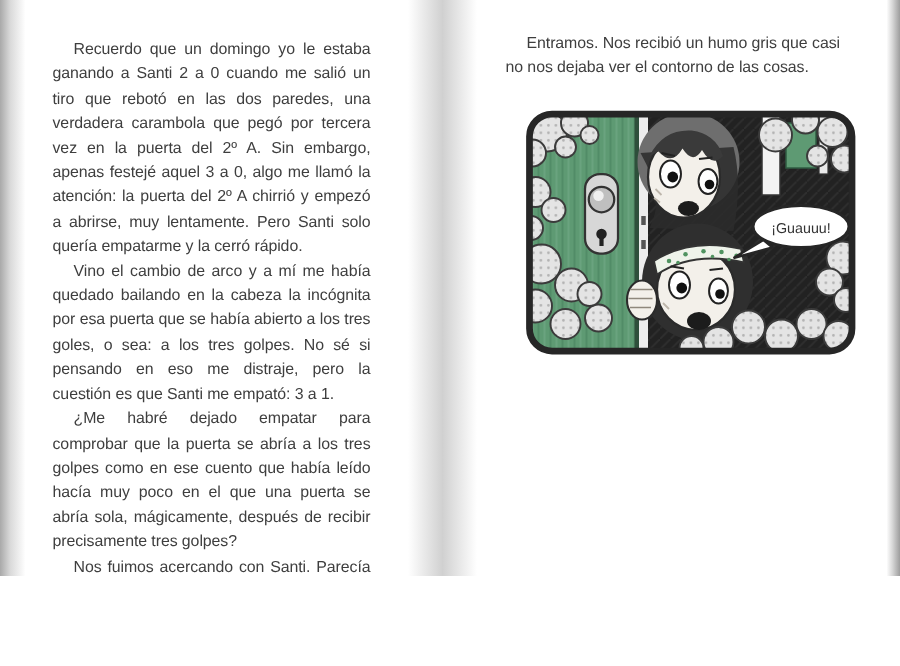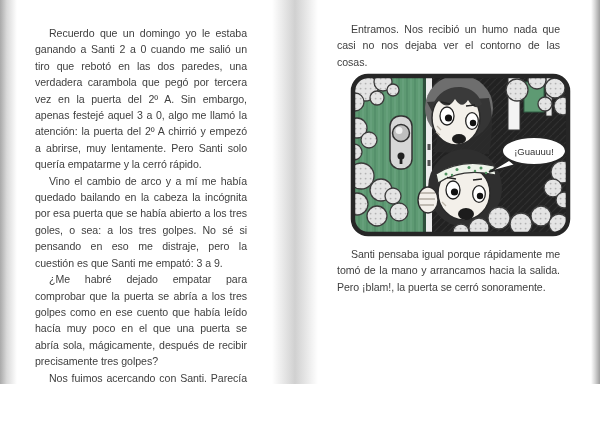--- a/index.html
+++ b/index.html
@@ -37,21 +37,21 @@
 
 <div class="spread">
 
   <div class="edge-left"></div>
   <div class="gutter"></div>
   <div class="edge-right"></div>
 
   <section>
     <div class="text-block left-text">
       <p>Recuerdo que un domingo yo le estaba ganando a Santi 2 a 0 cuando me salió un tiro que rebotó en las dos paredes, una verdadera carambola que pegó por tercera vez en la puerta del 2º A. Sin embargo, apenas festejé aquel 3 a 0, algo me llamó la atención: la puerta del 2º A chirrió y empezó a abrirse, muy lentamente. Pero Santi solo quería empatarme y la cerró rápido.</p>
-      <p>Vino el cambio de arco y a mí me había quedado bailando en la cabeza la incógnita por esa puerta que se había abierto a los tres goles, o sea: a los tres golpes. No sé si pensando en eso me distraje, pero la cuestión es que Santi me empató: 3 a 9.</p>
+      <p>Vino el cambio de arco y a mí me había quedado bailando en la cabeza la incógnita por esa puerta que se había abierto a los tres goles, o sea: a los tres golpes. No sé si pensando en eso me distraje, pero la cuestión es que Santi me empató: 3 a 1.</p>
       <p>¿Me habré dejado empatar para comprobar que la puerta se abría a los tres golpes como en ese cuento que había leído hacía muy poco en el que una puerta se abría sola, mágicamente, después de recibir precisamente tres golpes?</p>
       <p>Nos fuimos acercando con Santi. Parecía que algo nos invitaba a pasar y que nosotros no íbamos a aguantar la curiosidad.</p>
     </div>
 
     <svg class="dots" style="left:0;top:396px" width="58" height="48" viewBox="0 0 58 48">
       <g fill="#1a8144">
         <circle cx="4" cy="10" r="2.4"></circle>
           <circle cx="15" cy="15" r="2.8"></circle>
         <circle cx="5" cy="26" r="2.4"></circle>
           <circle cx="14" cy="31" r="2.9"></circle>
@@ -68,21 +68,21 @@
 
     <div class="footer footer-left">
       <span class="tri">▸</span>
       <span>14</span>
       <span class="tri">◂</span>
     </div>
   </section>
 
   <section>
     <div class="text-block right-intro">
-      <p>Entramos. Nos recibió un humo nada que casi no nos dejaba ver el contorno de las cosas.</p>
+      <p>Entramos. Nos recibió un humo gris que casi no nos dejaba ver el contorno de las cosas.</p>
     </div>
 
     <svg class="illustration-box" viewBox="0 0 223 166">
       <defs>
         <clipPath id="frame">
             <rect x="4" y="4" width="215" height="158" rx="15"></rect>
           </clipPath>
         <pattern id="cloudtex" width="5" height="5" patternUnits="userSpaceOnUse">
           <rect width="5" height="5" fill="#e4e4e4"></rect>
           <circle cx="1.6" cy="1.6" r="0.9" fill="#b2b2b2"></circle>
@@ -203,21 +203,20 @@
           <path d="M160,88 L140,100 L166,93 Z" fill="#ffffff" stroke="#262626" stroke-width="1.6"></path>
           <ellipse cx="185" cy="79" rx="32" ry="14" fill="#ffffff" stroke="#262626" stroke-width="2"></ellipse>
           <text x="185" y="83" font-size="9.5" text-anchor="middle" fill="#333">¡Guauuu!</text>
         </g>
       </g>
 
       <rect x="4" y="4" width="215" height="158" rx="15" fill="none" stroke="#262626" stroke-width="4.5"></rect>
     </svg>
 
     <div class="text-block right-text">
-      <p>Santi pensaba igual porque rápidamente me tomó de la mano y arrancamos hacia la salida. Pero ¡blam!, la puerta se cerró sonoramente.</p>
     </div>
 
     <svg class="dots" style="left:305px;top:408px" width="55" height="36" viewBox="0 0 55 36">
       <g fill="#1a8144">
         <circle cx="20" cy="7" r="2.2"></circle>
           <circle cx="24" cy="18" r="2.8"></circle>
         <circle cx="12" cy="25" r="2.6"></circle>
           <circle cx="29" cy="25" r="1.8"></circle>
         <circle cx="48" cy="23" r="1.6"></circle>
           <circle cx="31" cy="33" r="2.2"></circle>

